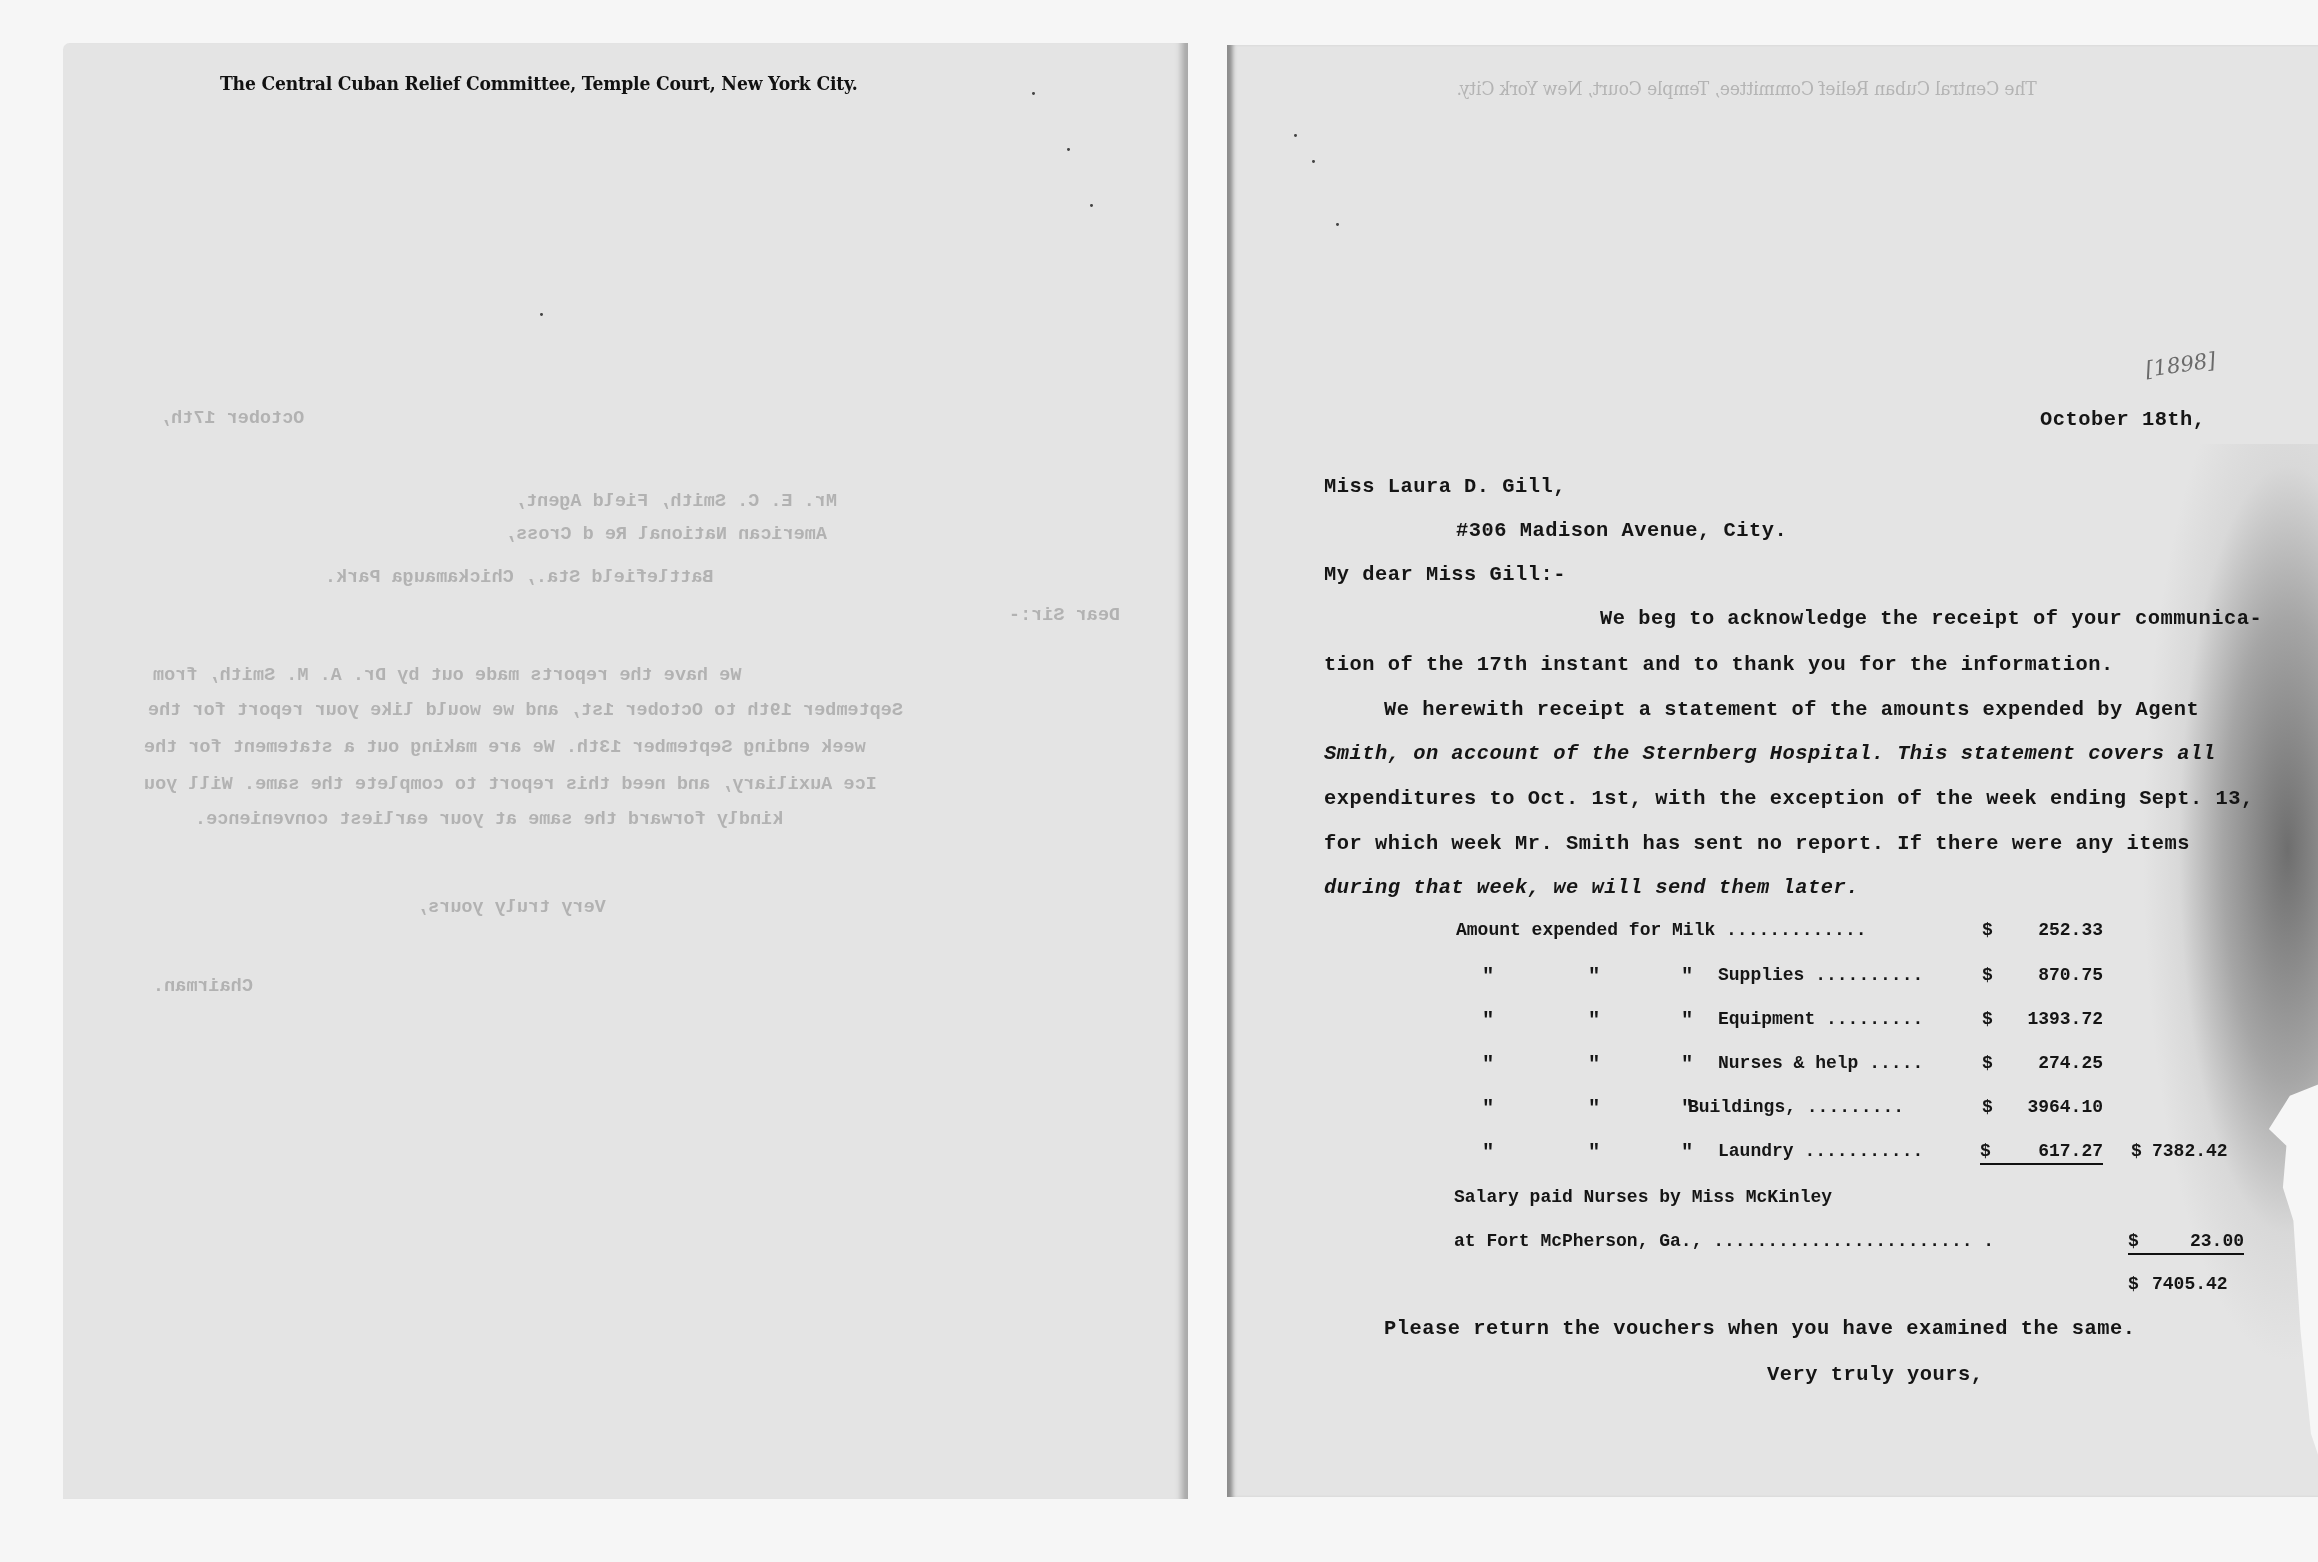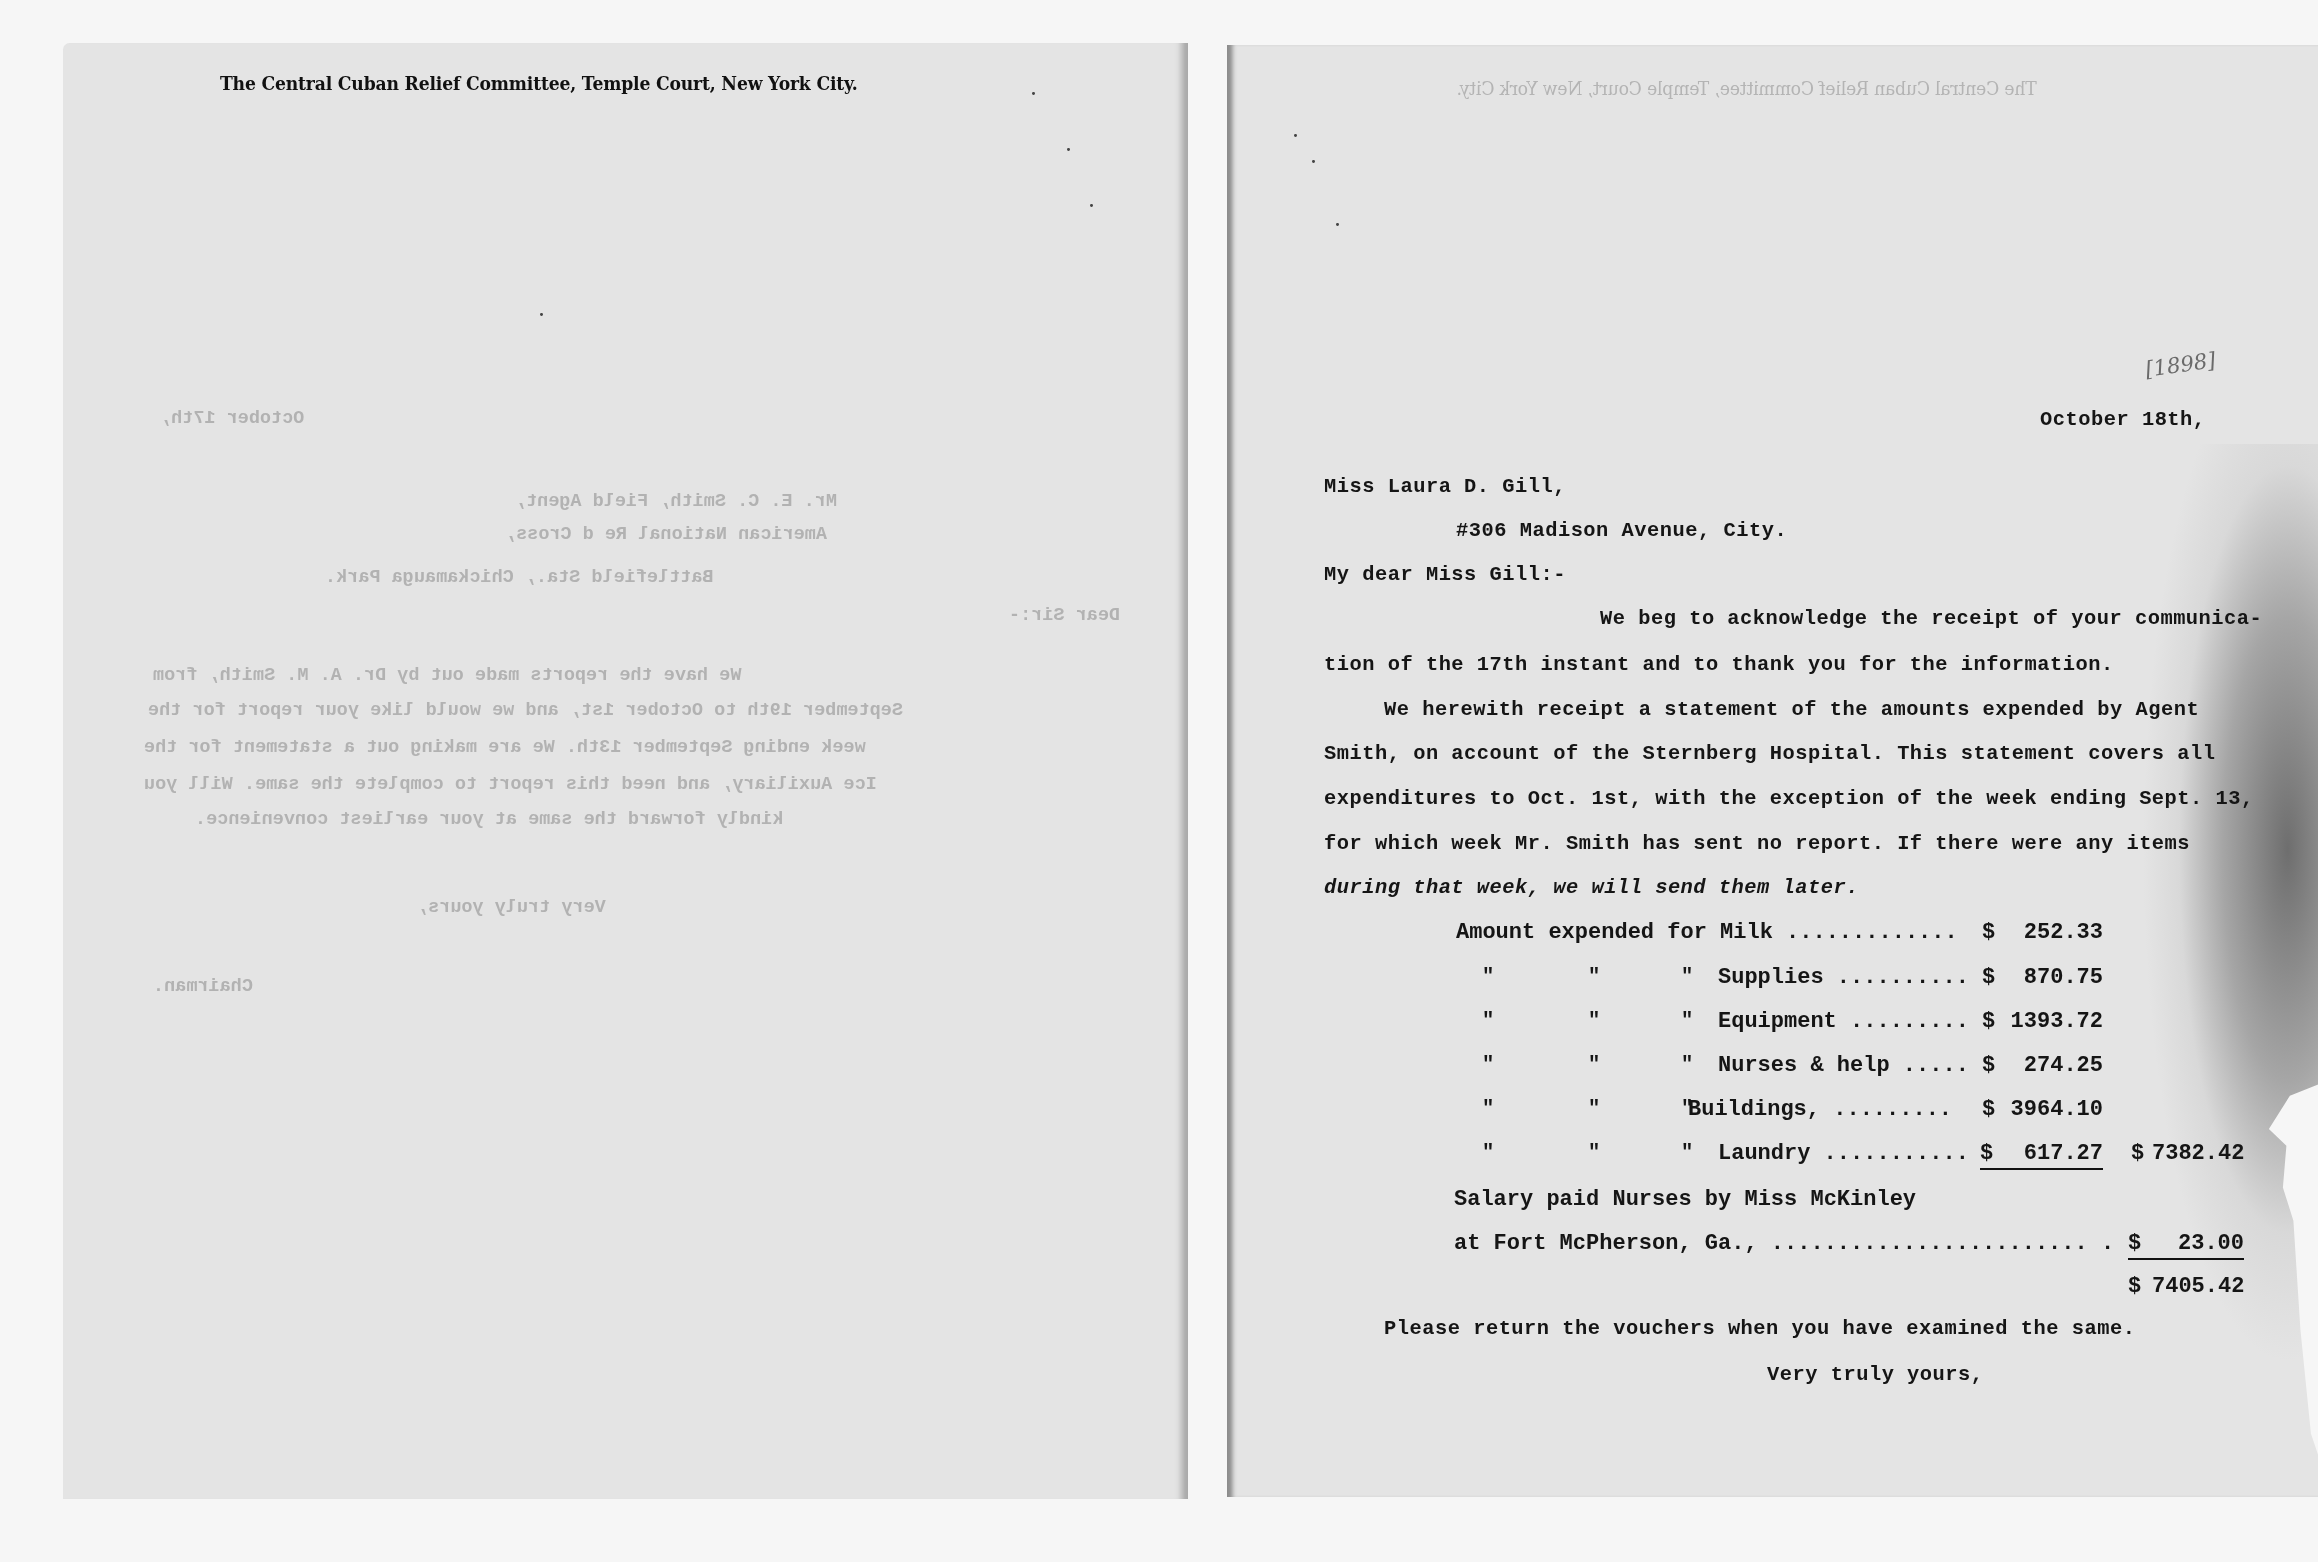--- a/index.html
+++ b/index.html
@@ -68,21 +68,21 @@
   }
   .annotation {
     position: absolute;
     left: 2145px; top: 352px;
     font-family: "DejaVu Serif", serif;
     font-style: italic;
     font-size: 21.3px;
     color: #6a6a6a;
     transform: rotate(-8deg);
   }
-  .row { position: absolute; font-size: 22px; font-weight: bold; white-space: nowrap; }
+  .row { position: absolute; font-size: 18px; font-weight: bold; white-space: nowrap; }
   .ditto { position: absolute; font-size: 20.4px; font-weight: bold; }
   .amt { position: absolute; text-align: right; }
   .underlined { border-bottom: 2.3px solid #111; padding-bottom: 1.9px; }
   .speck { position: absolute; width: 2.8px; height: 2.8px; background: #444; border-radius: 50%; }
 </style>
 </head>
 <body>
 
 <div class="page" id="page-left"></div>
 
@@ -113,21 +113,21 @@
 <div class="typed" style="left:2040px; top:408px;">October 18th,</div>
 
 <div class="typed" style="left:1324px; top:475px;">Miss Laura D. Gill,</div>
 <div class="typed" style="left:1456px; top:519px;">#306 Madison Avenue, City.</div>
 <div class="typed" style="left:1324px; top:563px;">My dear Miss Gill:-</div>
 
 <div class="typed" style="left:1600px; top:607px;">We beg to acknowledge the receipt of your communica-</div>
 <div class="typed" style="left:1324px; top:653px;">tion of the 17th instant and to thank you for the information.</div>
 
 <div class="typed" style="left:1384px; top:698px;">We herewith receipt a statement of the amounts expended by Agent</div>
-<div class="typed" style="left:1324px; top:742px;">Smith, on account of the Sternberg Hospital.   This statement covers all</div>
+<div class="typed" style="left:1324px; top:742px;font-style:italic;">Smith, on account of the Sternberg Hospital.   This statement covers all</div>
 <div class="typed" style="left:1324px; top:787px;">expenditures to Oct. 1st, with the exception of the week ending Sept. 13,</div>
 <div class="typed" style="left:1324px; top:832px;">for which week Mr. Smith has sent no report.    If there were any items</div>
 <div class="typed" style="left:1324px; top:876px;font-style:italic;">during that week, we will send them later.</div>
 
 <div>
 
   <div class="row" style="left:1456px; top:920px;">
     <span>Amount expended for</span>
     <span>Milk .............</span>
   </div>

